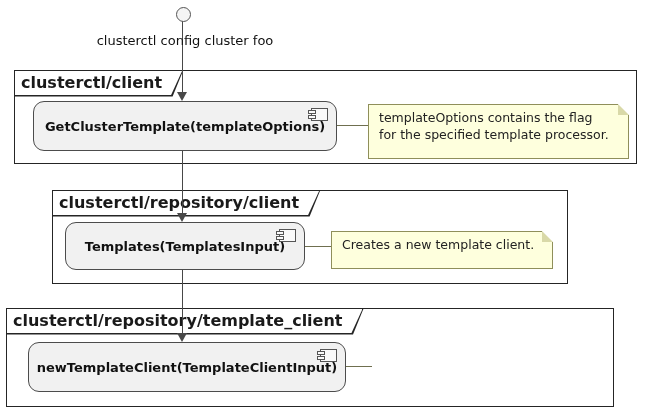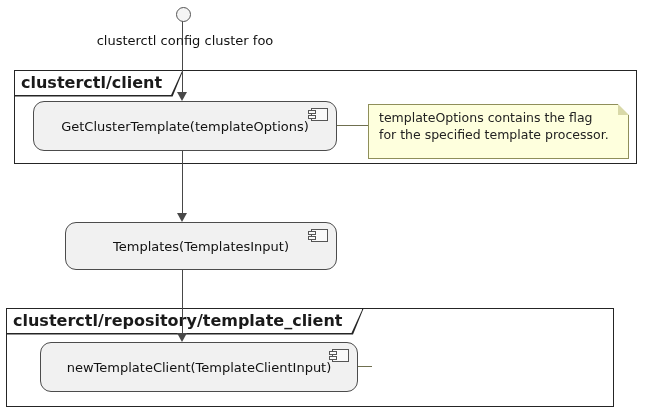--- a/index.html
+++ b/index.html
@@ -27,21 +27,21 @@
   }
   .tab-in{
     margin:1.5px;background:#fff;
     clip-path:polygon(0 0,100% 0,calc(100% - 11px) 100%,0 100%);
     padding:2px 20px 3px 6px;font-size:16px;font-weight:bold;white-space:nowrap;
   }
   
   .activity{
     position:absolute;background:#f1f1f1;border:1.5px solid #4c4c4c;
     border-radius:11px;display:flex;align-items:center;justify-content:center;
-    font-size:13px;color:#111;z-index:3;box-sizing:border-box;
+    font-size:13px;color:#111;z-index:3;box-sizing:border-box;font-weight:bold;
   }
   .comp-icon{
     position:absolute;top:6px;right:8px;width:15px;height:11px;
     border:1px solid #555;background:#fafafa;
   }
   .comp-icon::before,.comp-icon::after{
     content:"";position:absolute;left:-4px;width:6px;height:2px;
     border:1px solid #555;background:#fafafa;
   }
   .comp-icon::before{top:1px}
@@ -90,33 +90,39 @@
     <span>GetClusterTemplate(templateOptions)</span>
     <span class="comp-icon"></span>
   </div>
   <div class="conn" style="left:337px;top:125px;width:31px;"></div>
   <div class="note" style="left:368px;top:104px;width:261px;">templateOptions contains the flag
 for the specified template processor.</div>
 
   <div class="vline" style="top:151px;height:62px;"></div>
   <div class="arrowhead" style="top:213px;"></div>
 
-  <div class="activity" style="left:65px;top:222px;width:272px;height:48px;">
+  <div class="pkg" style="left:52px;top:190px;width:514px;height:92px;">
+    <div class="tab">
+      <div class="tab-in">clusterctl/repository/client</div>
+    </div>
+  </div>
+  <div class="activity" style="left:65px;top:222px;width:240px;height:48px;">
     <span>Templates(TemplatesInput)</span>
     <span class="comp-icon"></span>
   </div>
   <div class="conn" style="left:301px;top:246px;width:30px;"></div>
+  <div class="note" style="left:331px;top:231px;width:222px;">Creates a new template client.</div>
 
   <div class="vline" style="top:270px;height:63px;"></div>
   <div class="arrowhead" style="top:333px;"></div>
 
   <div class="pkg" style="left:6px;top:308px;width:606px;height:97px;">
     <div class="tab">
       <div class="tab-in">clusterctl/repository/template_client</div>
     </div>
   </div>
-  <div class="activity" style="left:40px;top:342px;width:318px;height:50px;">
+  <div class="activity" style="left:28px;top:342px;width:318px;height:50px;">
     <span>newTemplateClient(TemplateClientInput)</span>
     <span class="comp-icon"></span>
   </div>
   <div class="conn" style="left:342px;top:366px;width:30px;"></div>
 
 </div>
 
 </body></html>

